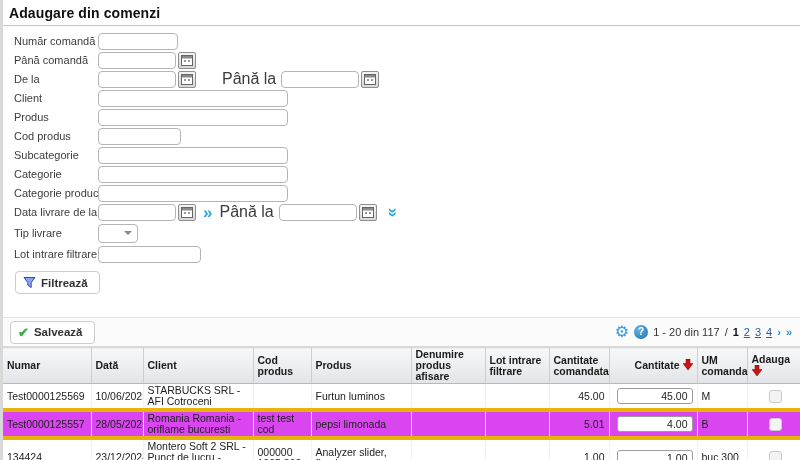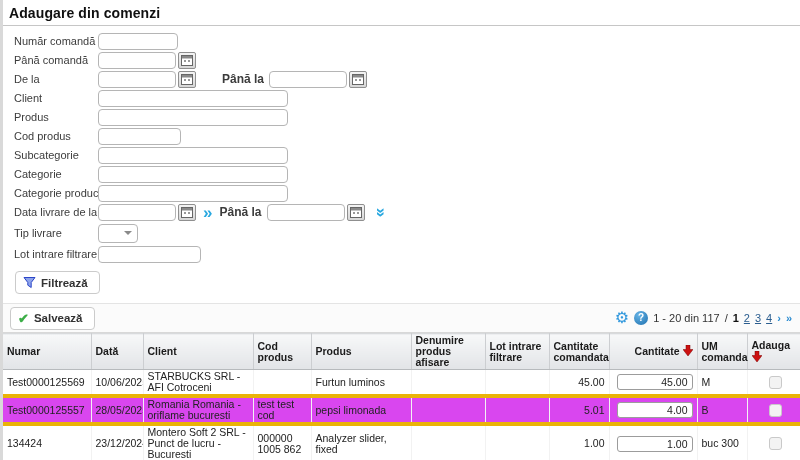--- a/index.html
+++ b/index.html
@@ -15,21 +15,21 @@
   .title {
     font-size:14px; font-weight:bold; color:#101010;
     padding:5px 16px 4px 6px; border-bottom:1px solid #c6c6c6;
     letter-spacing:.1px;
   }
 
   
   .filters { padding:7px 0 0 11px; }
   .frow { display:flex; align-items:center; margin-bottom:3px; height:16px; }
   .frow .lbl { width:84px; flex:none; font-size:11px; color:#3c3c3c; white-space:nowrap; }
-  .inlbl { font-size:12px; color:#3c3c3c; white-space:nowrap;font-weight:bold; }
+  .inlbl { font-size:16px; color:#3c3c3c; white-space:nowrap; }
   input.txt {
     height:17px; border:1px solid #b5b5b5; border-radius:4px;
     padding:0 4px; font-size:11px; font-family:inherit; color:#333; background:#fff; outline:none;
   }
   .w80 { width:80px; } .w78 { width:78px; } .w190 { width:190px; }
   .w83 { width:83px; } .w103 { width:103px; }
   .datewrap { display:flex; align-items:center; }
   .calbtn {
     width:18px; height:17px; margin-left:2px; flex:none;
     border:1px solid #8f8f8f; border-radius:2px;
@@ -45,21 +45,21 @@
   .gap4  { width:5px; flex:none; }
   .chev { color:#29a8e0; font-weight:bold; font-size:17px; line-height:1; margin:0 7px; cursor:pointer; }
   .chev-down { display:inline-block; transform:rotate(90deg); margin-left:12px; }
 
   .btn {
     display:inline-flex; align-items:center; gap:5px;
     border:1px solid #cbcbcb; border-radius:4px; background:#fff;
     font-size:11.5px; font-weight:bold; color:#333;
     padding:4px 11px 4px 7px; cursor:pointer; font-family:inherit;
   }
-  .filter-btn { margin:6px 0 0 1px; }
+  .filter-btn { margin:6px 0 14px 1px; }
 
   
   .toolbar {
     margin-top:9px; height:30px; padding:2px 8px 2px 7px;
     background:#fbfbfb; border-top:1px solid #e4e4e4; border-bottom:1px solid #d8d8d8;
     display:flex; align-items:center; gap:6px;
   }
   .spacer { flex:1; }
   .pager { display:flex; align-items:center; gap:5px; font-size:11px; color:#333; white-space:nowrap; }
   .gear { color:#3399dd; font-size:16px; line-height:1; cursor:pointer; }

